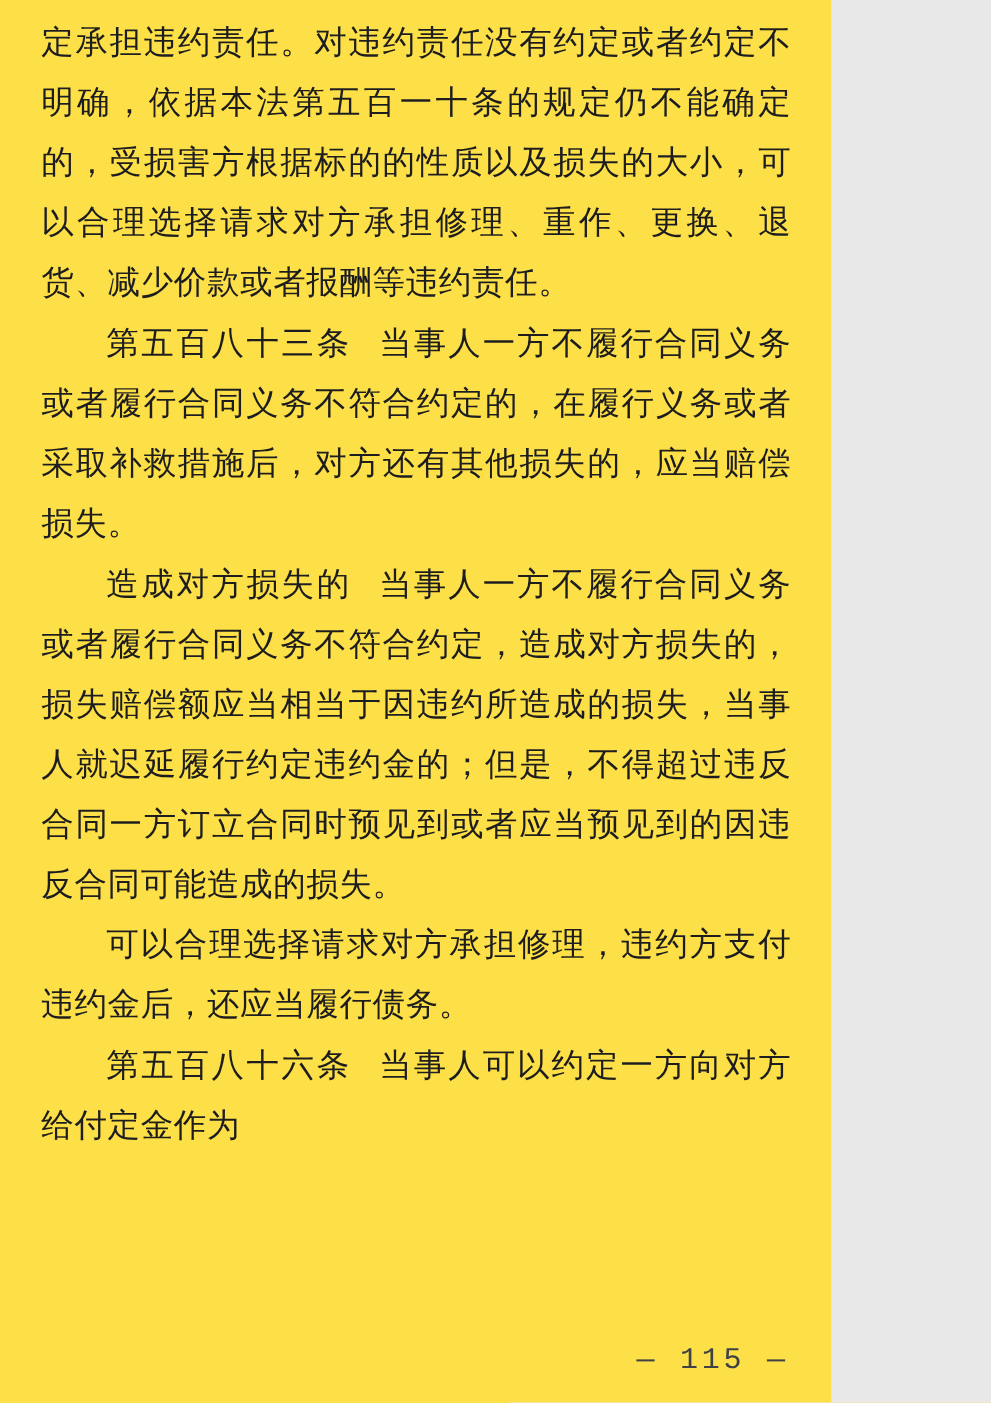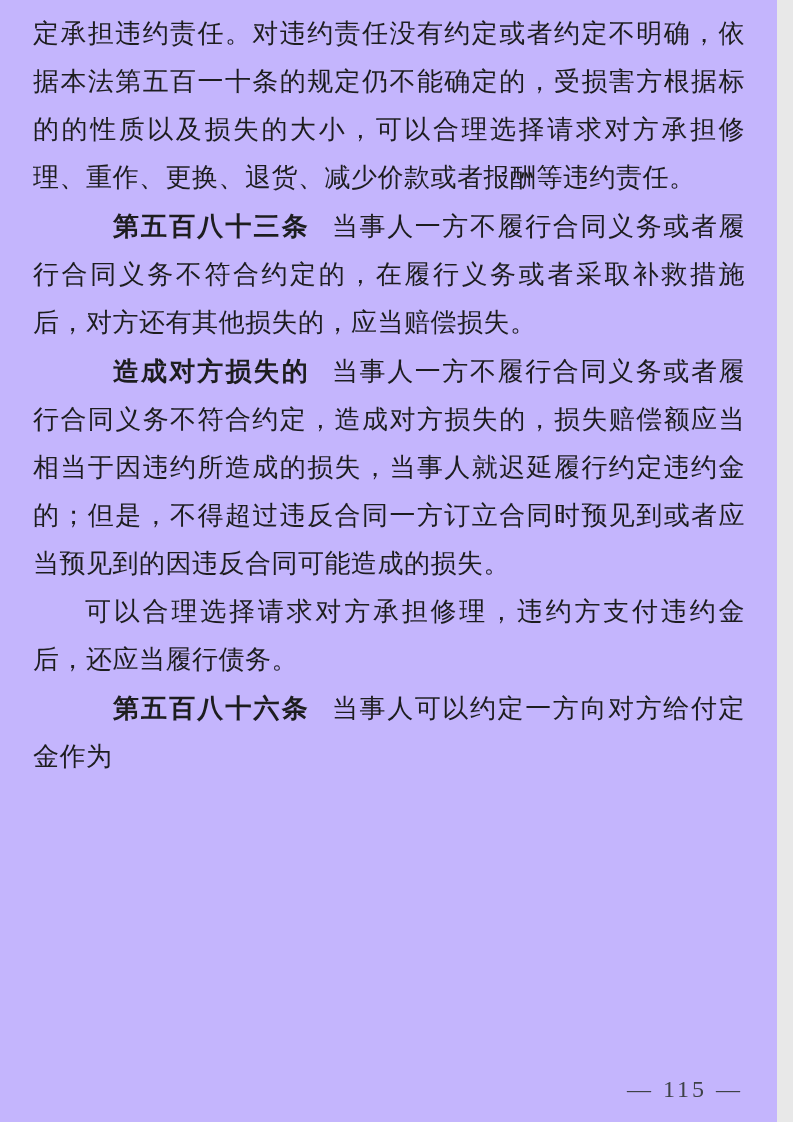--- a/index.html
+++ b/index.html
@@ -1,23 +1,23 @@
 <!DOCTYPE html>
 <html><head>
 <meta charset="utf-8">
 <style>
   html, body {
     margin: 0;
     padding: 0;
     background: #e8e8e8;
   }
   .page {
-    width: 777px;
+    width: 665px;
     height: 1122px;
-    background: #c4b5fd;
+    background: #fde047;
     position: relative;
     overflow: hidden;
     font-family: "Liberation Serif", "DejaVu Serif", serif;
     color: #1d1d1f;
     box-sizing: border-box;
   }
   .content {
     padding: 10px 32px 0 33px;
     font-size: 26px;
     line-height: 48px;
@@ -27,34 +27,33 @@
   p.para {
     margin: 0;
     padding: 0;
   }
   p.para.indent,
   p.para.article {
     text-indent: 2em;
   }
   .article-no {
     font-family: "Liberation Sans", "DejaVu Sans", sans-serif;
-    font-weight: 700;
+    font-weight: 400;
     margin-right: 0.85em;
     letter-spacing: 1px;
-    margin-left: 28px;
   }
   .footer {
     position: absolute;
     top: 1074px;
     right: 34px;
     font-size: 24px;
     line-height: 30px;
     color: #3e4247;
     letter-spacing: 3px;
-    font-family: Liberation Serif, serif;
+    font-family: Liberation Mono, monospace;
   }
 </style>
 </head>
 <body>
 
 <div class="page">
   <div class="content" id="paragraphs">
   <p class="para continuation"><span class="para-text">定承担违约责任。对违约责任没有约定或者约定不明确，依据本法第五百一十条的规定仍不能确定的，受损害方根据标的的性质以及损失的大小，可以合理选择请求对方承担修理、重作、更换、退货、减少价款或者报酬等违约责任。</span></p>
 
   <p class="para article"><b class="article-no">第五百八十三条</b><span class="para-text">当事人一方不履行合同义务或者履行合同义务不符合约定的，在履行义务或者采取补救措施后，对方还有其他损失的，应当赔偿损失。</span></p>

